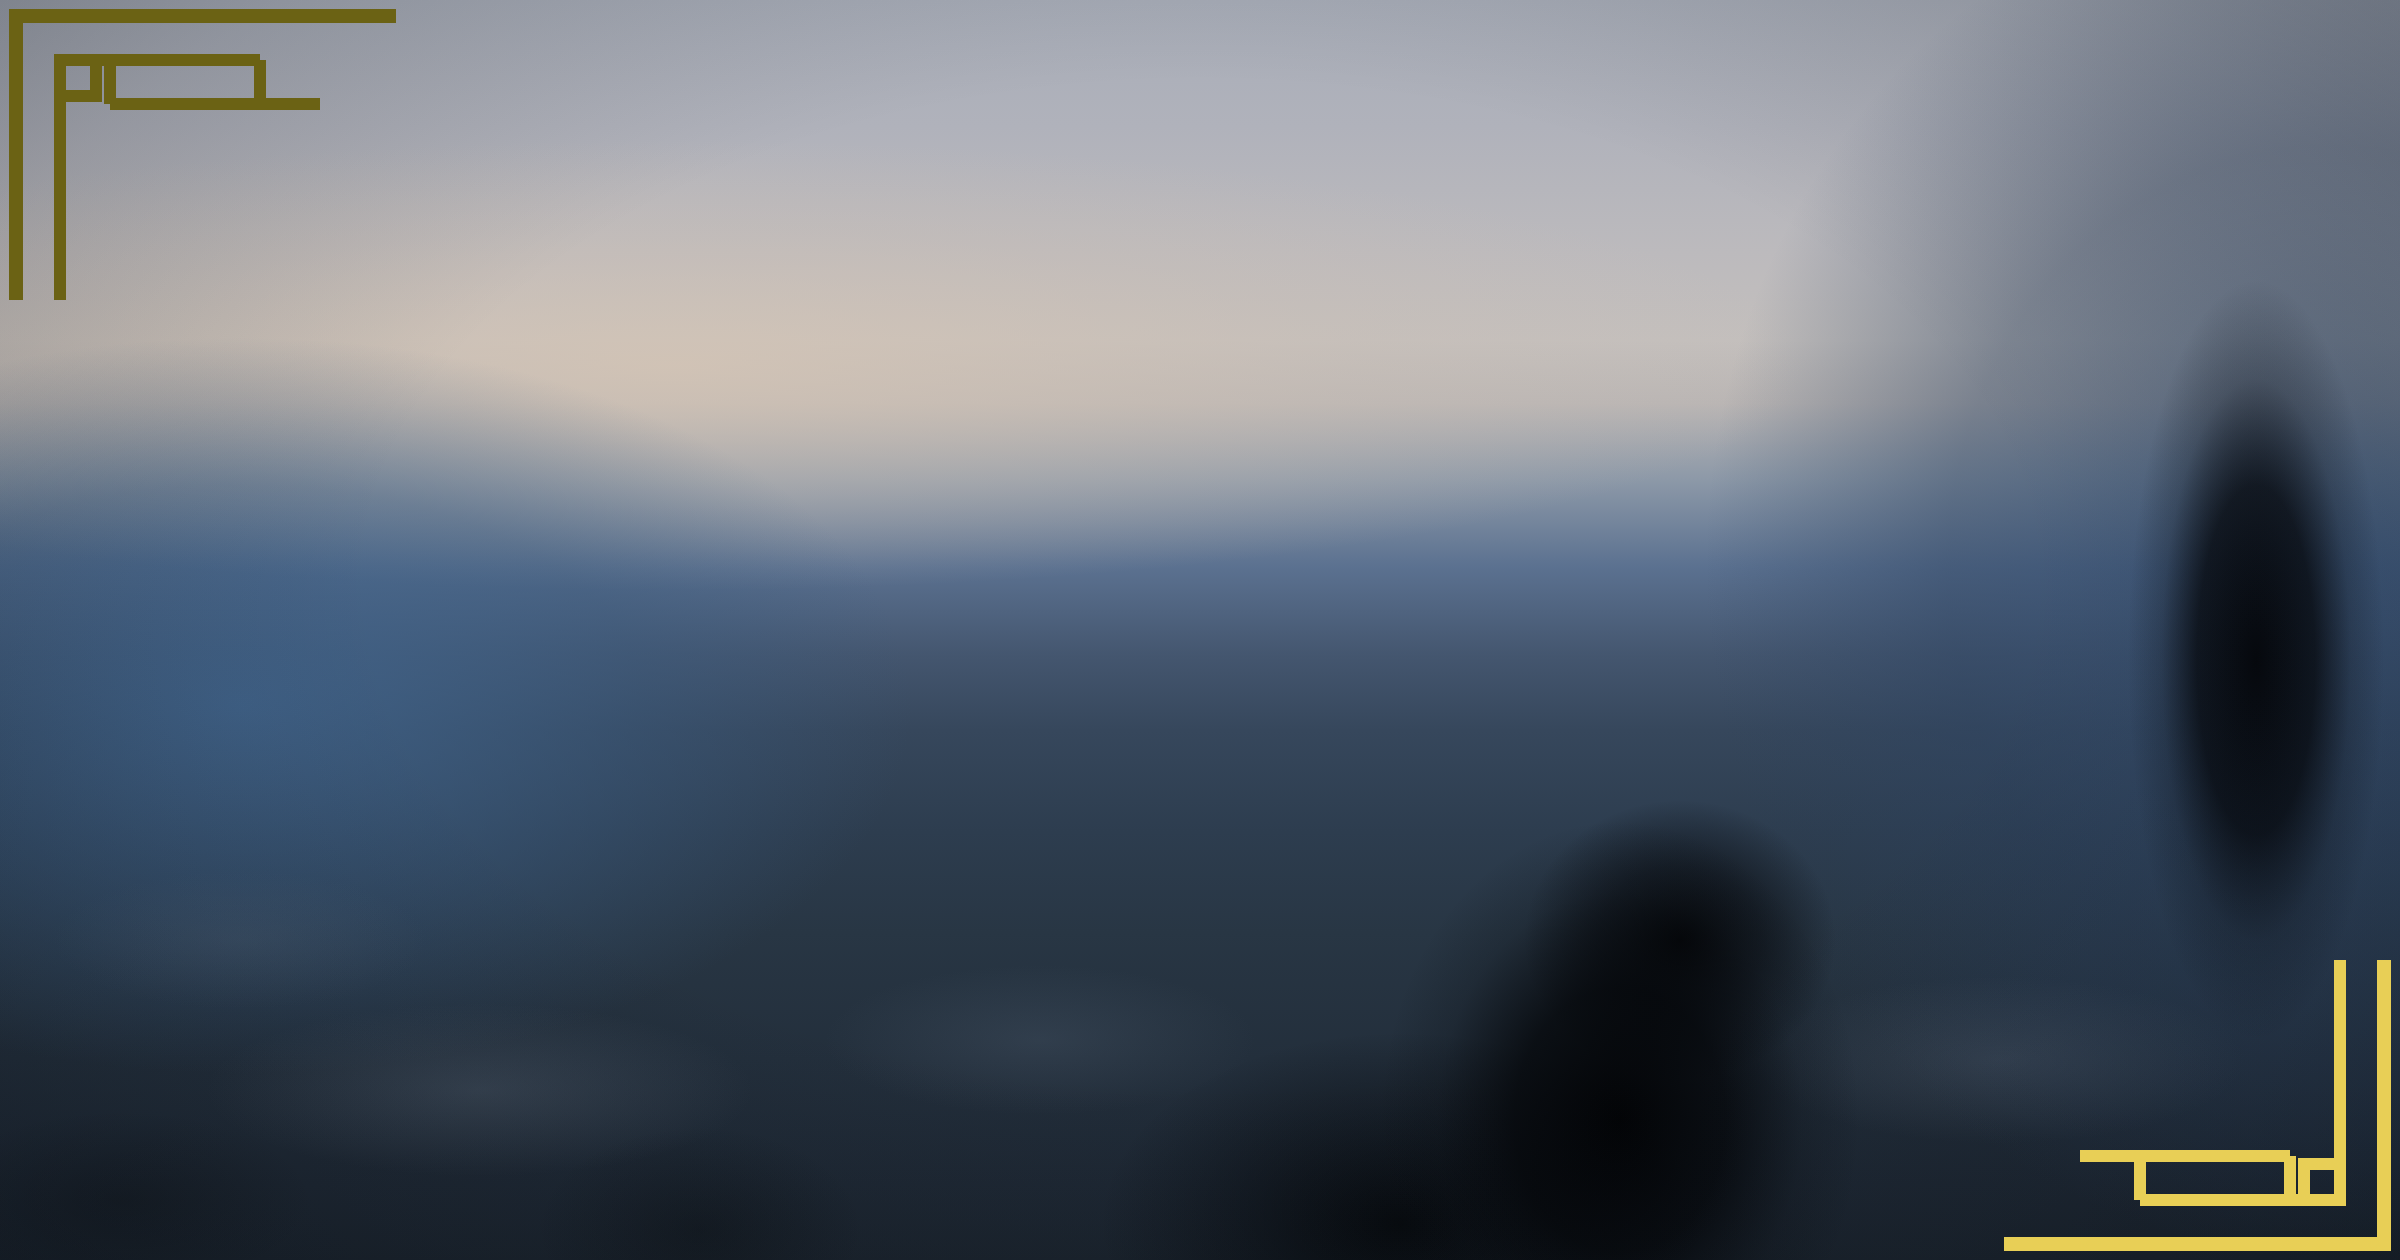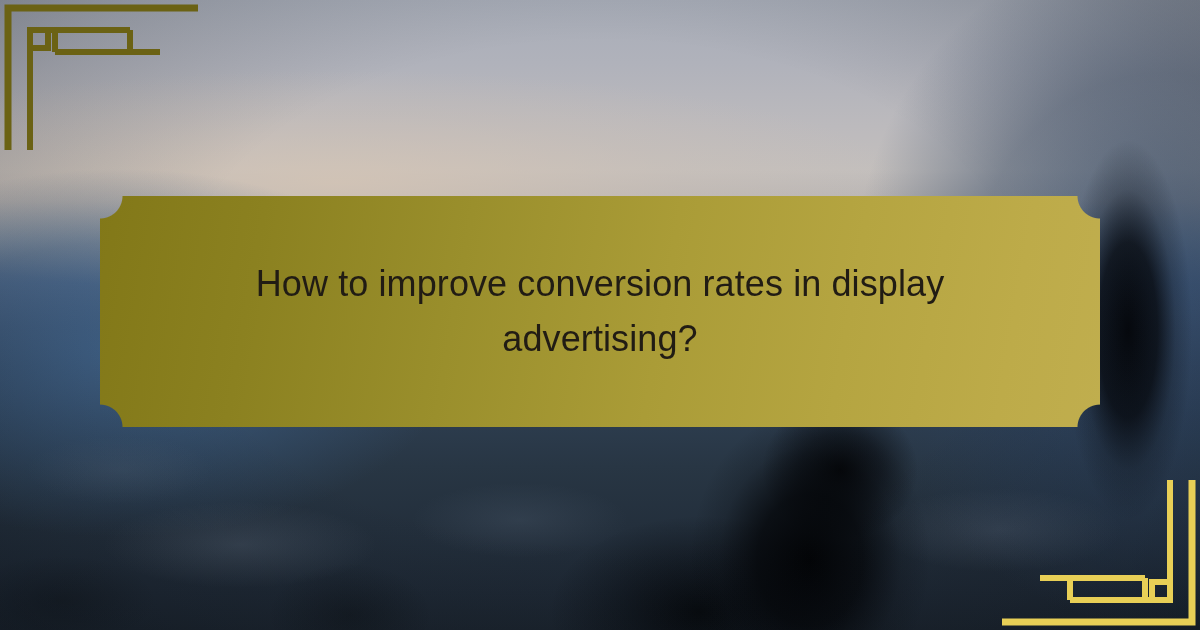--- a/index.html
+++ b/index.html
@@ -201,17 +201,14 @@
           <path d="M30 150 L30 30 L130 30"></path>
         </g>
         <rect x="30" y="30" width="18" height="18" fill="none" stroke="#e8cf56" stroke-width="6"></rect>
         <path d="M55 30 L55 52" fill="none" stroke="#e8cf56" stroke-width="6"></path>
         <path d="M130 30 L130 52" fill="none" stroke="#e8cf56" stroke-width="6"></path>
         <path d="M55 52 L160 52" fill="none" stroke="#e8cf56" stroke-width="6"></path>
       </g>
     </svg>
   </div>
 
-  <div id="banner">
-    <h1 id="banner-title">How to improve conversion rates in display advertising?</h1>
-  </div>
 
 </div>
 
 </body></html>

